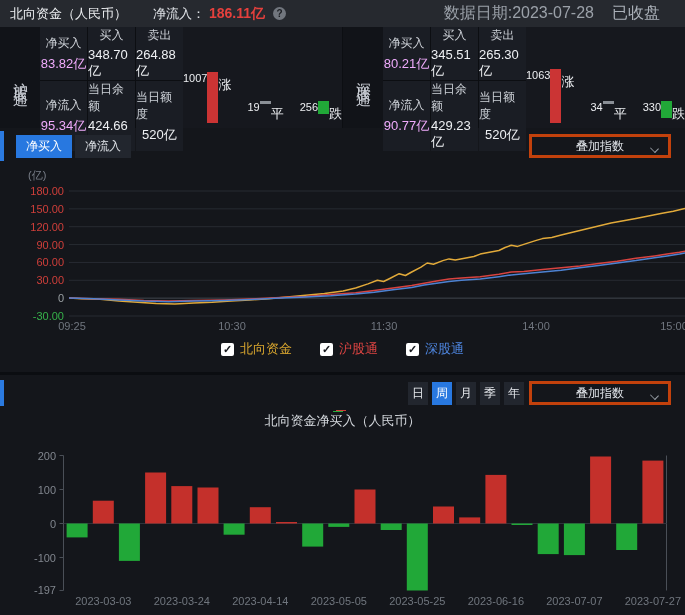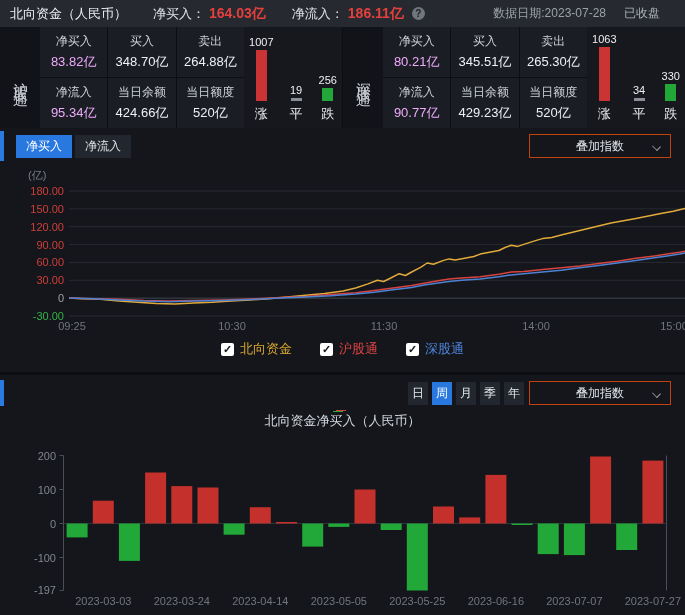--- a/index.html
+++ b/index.html
@@ -14,56 +14,56 @@
 
   
   .header { position:absolute; left:0; top:0; width:685px; height:27px;
     background:#26292f; display:flex; align-items:center; font-size:13px; }
   .header .title { margin-left:10px; color:#eceef1; }
   .kv { display:flex; align-items:center; margin-left:26px; }
   .kv .k { color:#dfe2e7; }
   .kv .v { color:#e5403d; font-weight:bold; font-size:14px; margin-left:4px; }
   .help { width:13px; height:13px; border-radius:50%; background:#71767e; color:#1b1d22;
     font-size:10px; font-weight:bold; display:flex; align-items:center; justify-content:center; margin-left:8px; }
-  .hright { margin-left:auto; display:flex; align-items:flex-start; font-size:12px; color:#9ba1a9; }
+  .hright { margin-left:auto; display:flex; align-items:flex-start; font-size:16px; color:#9ba1a9; }
   .hstatus { margin:0 25px 0 18px; color:#aab0b8; }
 
   
   .panels { position:absolute; left:0; top:27px; width:685px; height:101px;
     display:flex; gap:1px; background:#0c0e12; }
   .panel { width:342px; background:#16181e; display:flex; }
   .vlabel { width:40px; background:#111318; color:#c6cad1; font-size:15px;
     display:flex; align-items:center; justify-content:center;
     writing-mode:vertical-rl; letter-spacing:5px; }
   .cells { width:204px; display:grid; grid-template-columns:1fr 1fr 1fr;
     grid-auto-rows:1fr; gap:1px; background:#0c0e12; }
   .cell { background:#1a1d24; display:flex; flex-direction:column;
     align-items:center; justify-content:center; gap:3px; }
   .cell .lbl { color:#ced2d8; font-size:12px; }
   .cell .val { color:#eef0f3; font-size:13px; }
   .cell .val.red { color:#f0abfc; }
   .updown { flex:1; display:flex; align-items:flex-end; justify-content:center;
     gap:16px; background:#16181e; padding-bottom:5px; }
-  .ud-col { display:flex; flex-direction:column; align-items:center; justify-content:flex-end; }
+  .ud-col { display:flex; flex-direction:row; justify-content:flex-end; }
   .ud-num { font-size:11px; color:#eceef1; margin-bottom:2px; }
   .ud-bar { width:11px; }
   .ud-label { font-size:13px; color:#eceef1; margin-top:4px; }
 
   
   .tabrow { position:absolute; left:0; width:685px; display:flex; align-items:center; }
   .tabrow1 { top:131px; height:30px; }
   .tabrow2 { top:379px; height:28px; }
   .edge { position:absolute; left:0; width:4px; background:#2b7ae0; }
   .edge1 { top:131px; height:30px; } .edge2 { top:380px; height:26px; }
   .tabs { margin-left:16px; display:flex; gap:3px; }
   .tab { height:23px; padding:0 10px; font-size:12px; color:#dfe3e8; background:#22262e;
     display:inline-flex; align-items:center; cursor:pointer; }
   .tab.active { background:#2878e0; color:#fff; }
   .dropdown { position:absolute; right:14px; width:142px; height:24px;
-    border:1px solid #c2410c; color:#dfe3e8; font-size:12px;
+    border:3px solid #c2410c; color:#dfe3e8; font-size:12px;
     display:flex; align-items:center; justify-content:center; cursor:pointer; }
   .chev { position:absolute; right:10px; top:8px; width:7px; height:7px;
     border-right:1.5px solid #9aa0a8; border-bottom:1.5px solid #9aa0a8;
     transform:rotate(45deg) scaleY(0.8); }
   .periods { position:absolute; left:408px; display:flex; gap:4px; }
   .pbtn { width:20px; height:23px; background:#22262e; color:#e6e9ed; font-size:12px;
     display:flex; align-items:center; justify-content:center; cursor:pointer; }
   .pbtn.active { background:#2878e0; color:#fff; }
 
   
@@ -80,24 +80,20 @@
   .dash { width:10px; height:3px; display:inline-block; }
   .dash.r { background:#d04038; margin-right:3px; }
   .dash.g { background:#27aa3c; margin-right:10px; }
   .barchart { position:absolute; left:0; top:433px; width:685px; height:182px; }
 </style>
 </head>
 <body>
 
 <div class="header">
   <span class="title">北向资金（人民币）</span>
-  <span class="kv">
-    <span class="k">净买入：</span>
-    <span class="v">164.03亿</span>
-  </span>
   <span class="kv">
     <span class="k">净流入：</span>
     <span class="v">186.11亿</span>
   </span>
   <span class="help">?</span>
   <span class="hright">
     <span>数据日期:2023-07-28</span>
     <span class="hstatus">已收盘</span>
   </span>
 </div>

